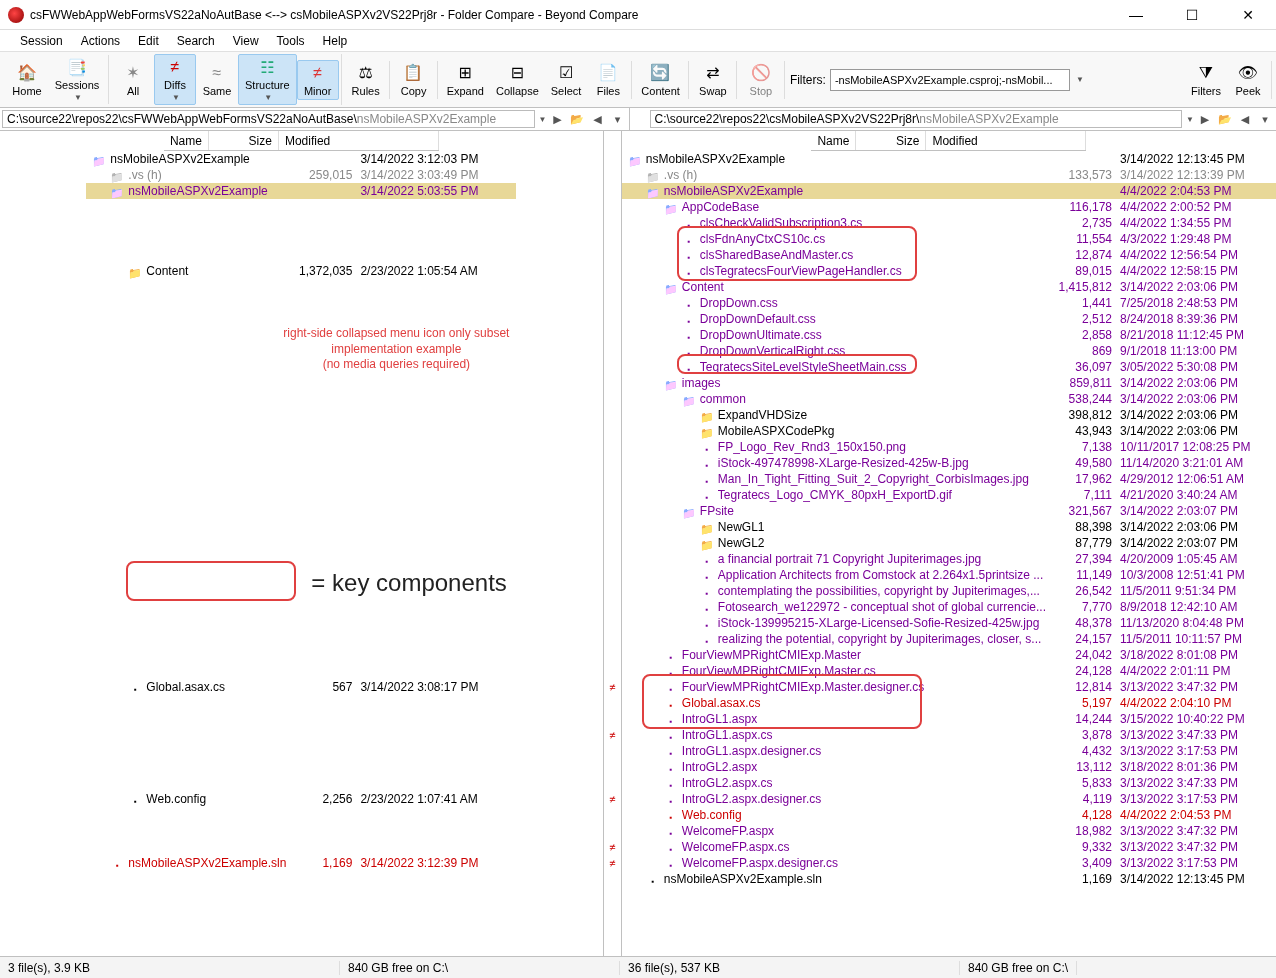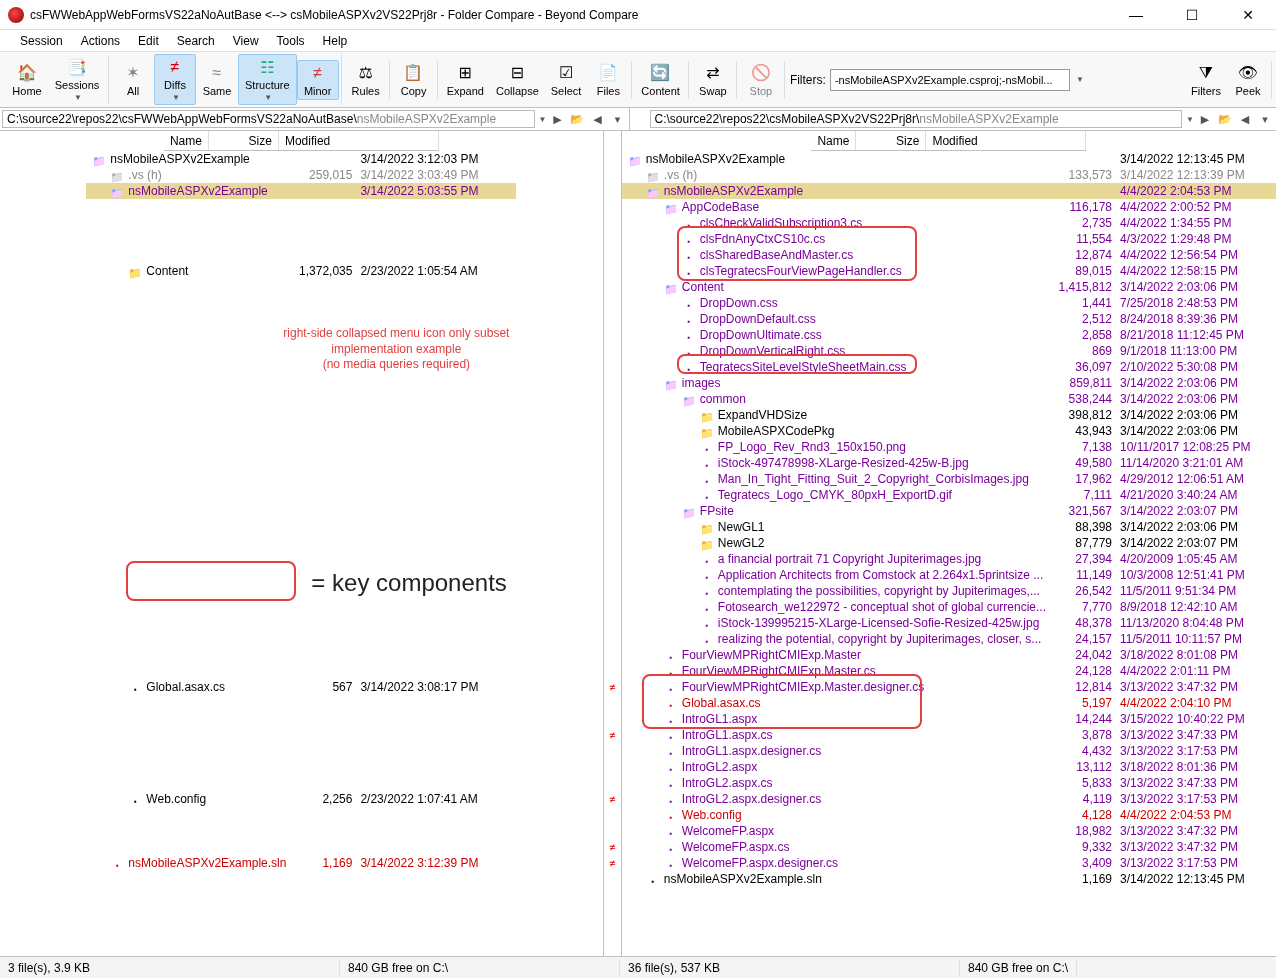--- a/index.html
+++ b/index.html
@@ -773,21 +773,21 @@
           <div class="sz">869</div>
           <div class="md">9/1/2018 11:13:00 PM</div>
         </div>
         <div class="row purple">
           <div class="nm">
             <span class="ind" style="width: 60px;"></span>
             <span class="fico file"></span>
             <span>TegratecsSiteLevelStyleSheetMain.css</span>
           </div>
           <div class="sz">36,097</div>
-          <div class="md">2/10/2022 5:30:08 PM</div>
+          <div class="md">3/05/2022 5:30:08 PM</div>
         </div>
         <div class="row purple">
           <div class="nm">
             <span class="ind" style="width: 42px;"></span>
             <span class="fico folderp"></span>
             <span>images</span>
           </div>
           <div class="sz">859,811</div>
           <div class="md">3/14/2022 2:03:06 PM</div>
         </div>

